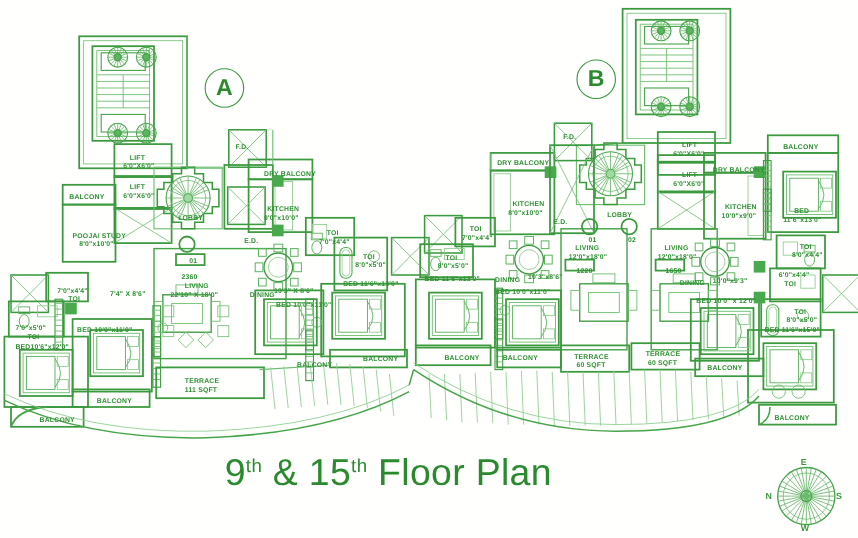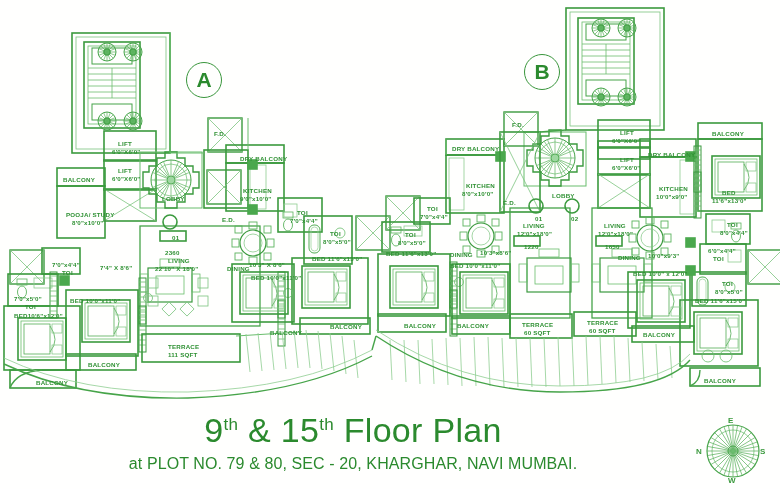--- a/index.html
+++ b/index.html
@@ -516,16 +516,15 @@
         </g>
     </svg>
     <span class="cl" style="left:28px;top:-2px;">E</span>
     <span class="cl" style="left:-4px;top:29px;">N</span>
     <span class="cl" style="left:60px;top:29px;">S</span>
     <span class="cl" style="left:28px;top:58px;">W</span>
   </div>
 
   <div class="ttl">
     <div id="title"><span>9</span><span class="sup">th</span><span> &amp; 15</span><span class="sup">th</span><span> Floor Plan</span></div>
-    <div id="subtitle">at PLOT NO. 79 &amp; 80, SEC - 20, KHARGHAR, NAVI MUMBAI.</div>
   </div>
 
 </div>
 
 </body></html>

